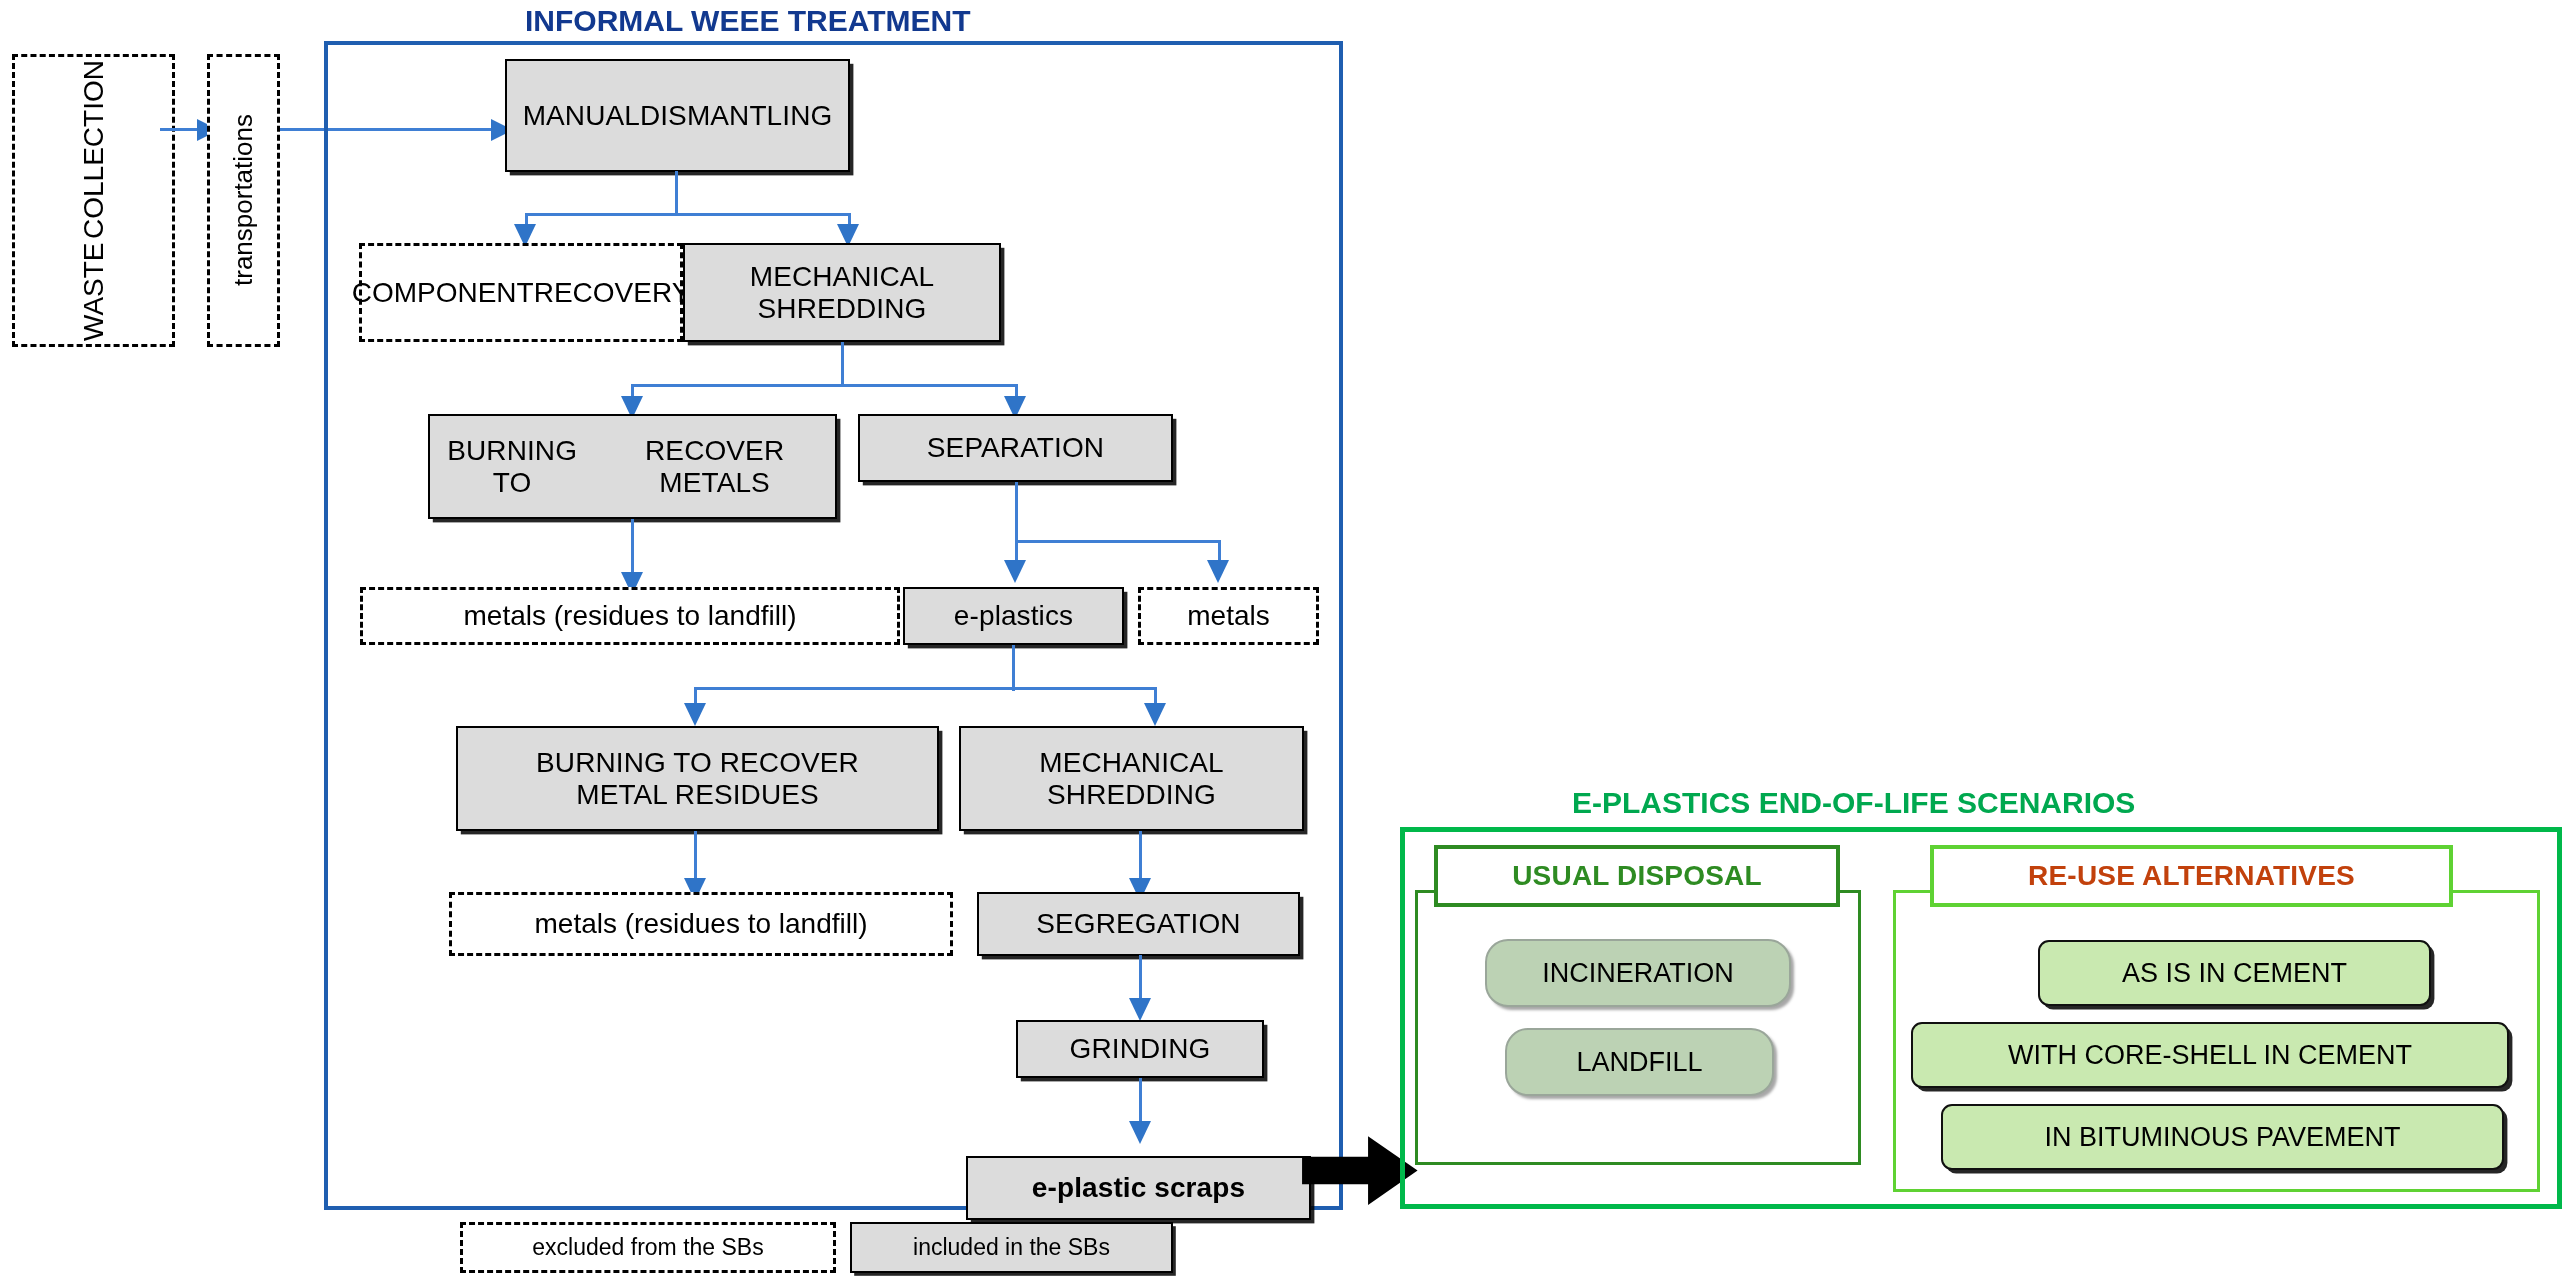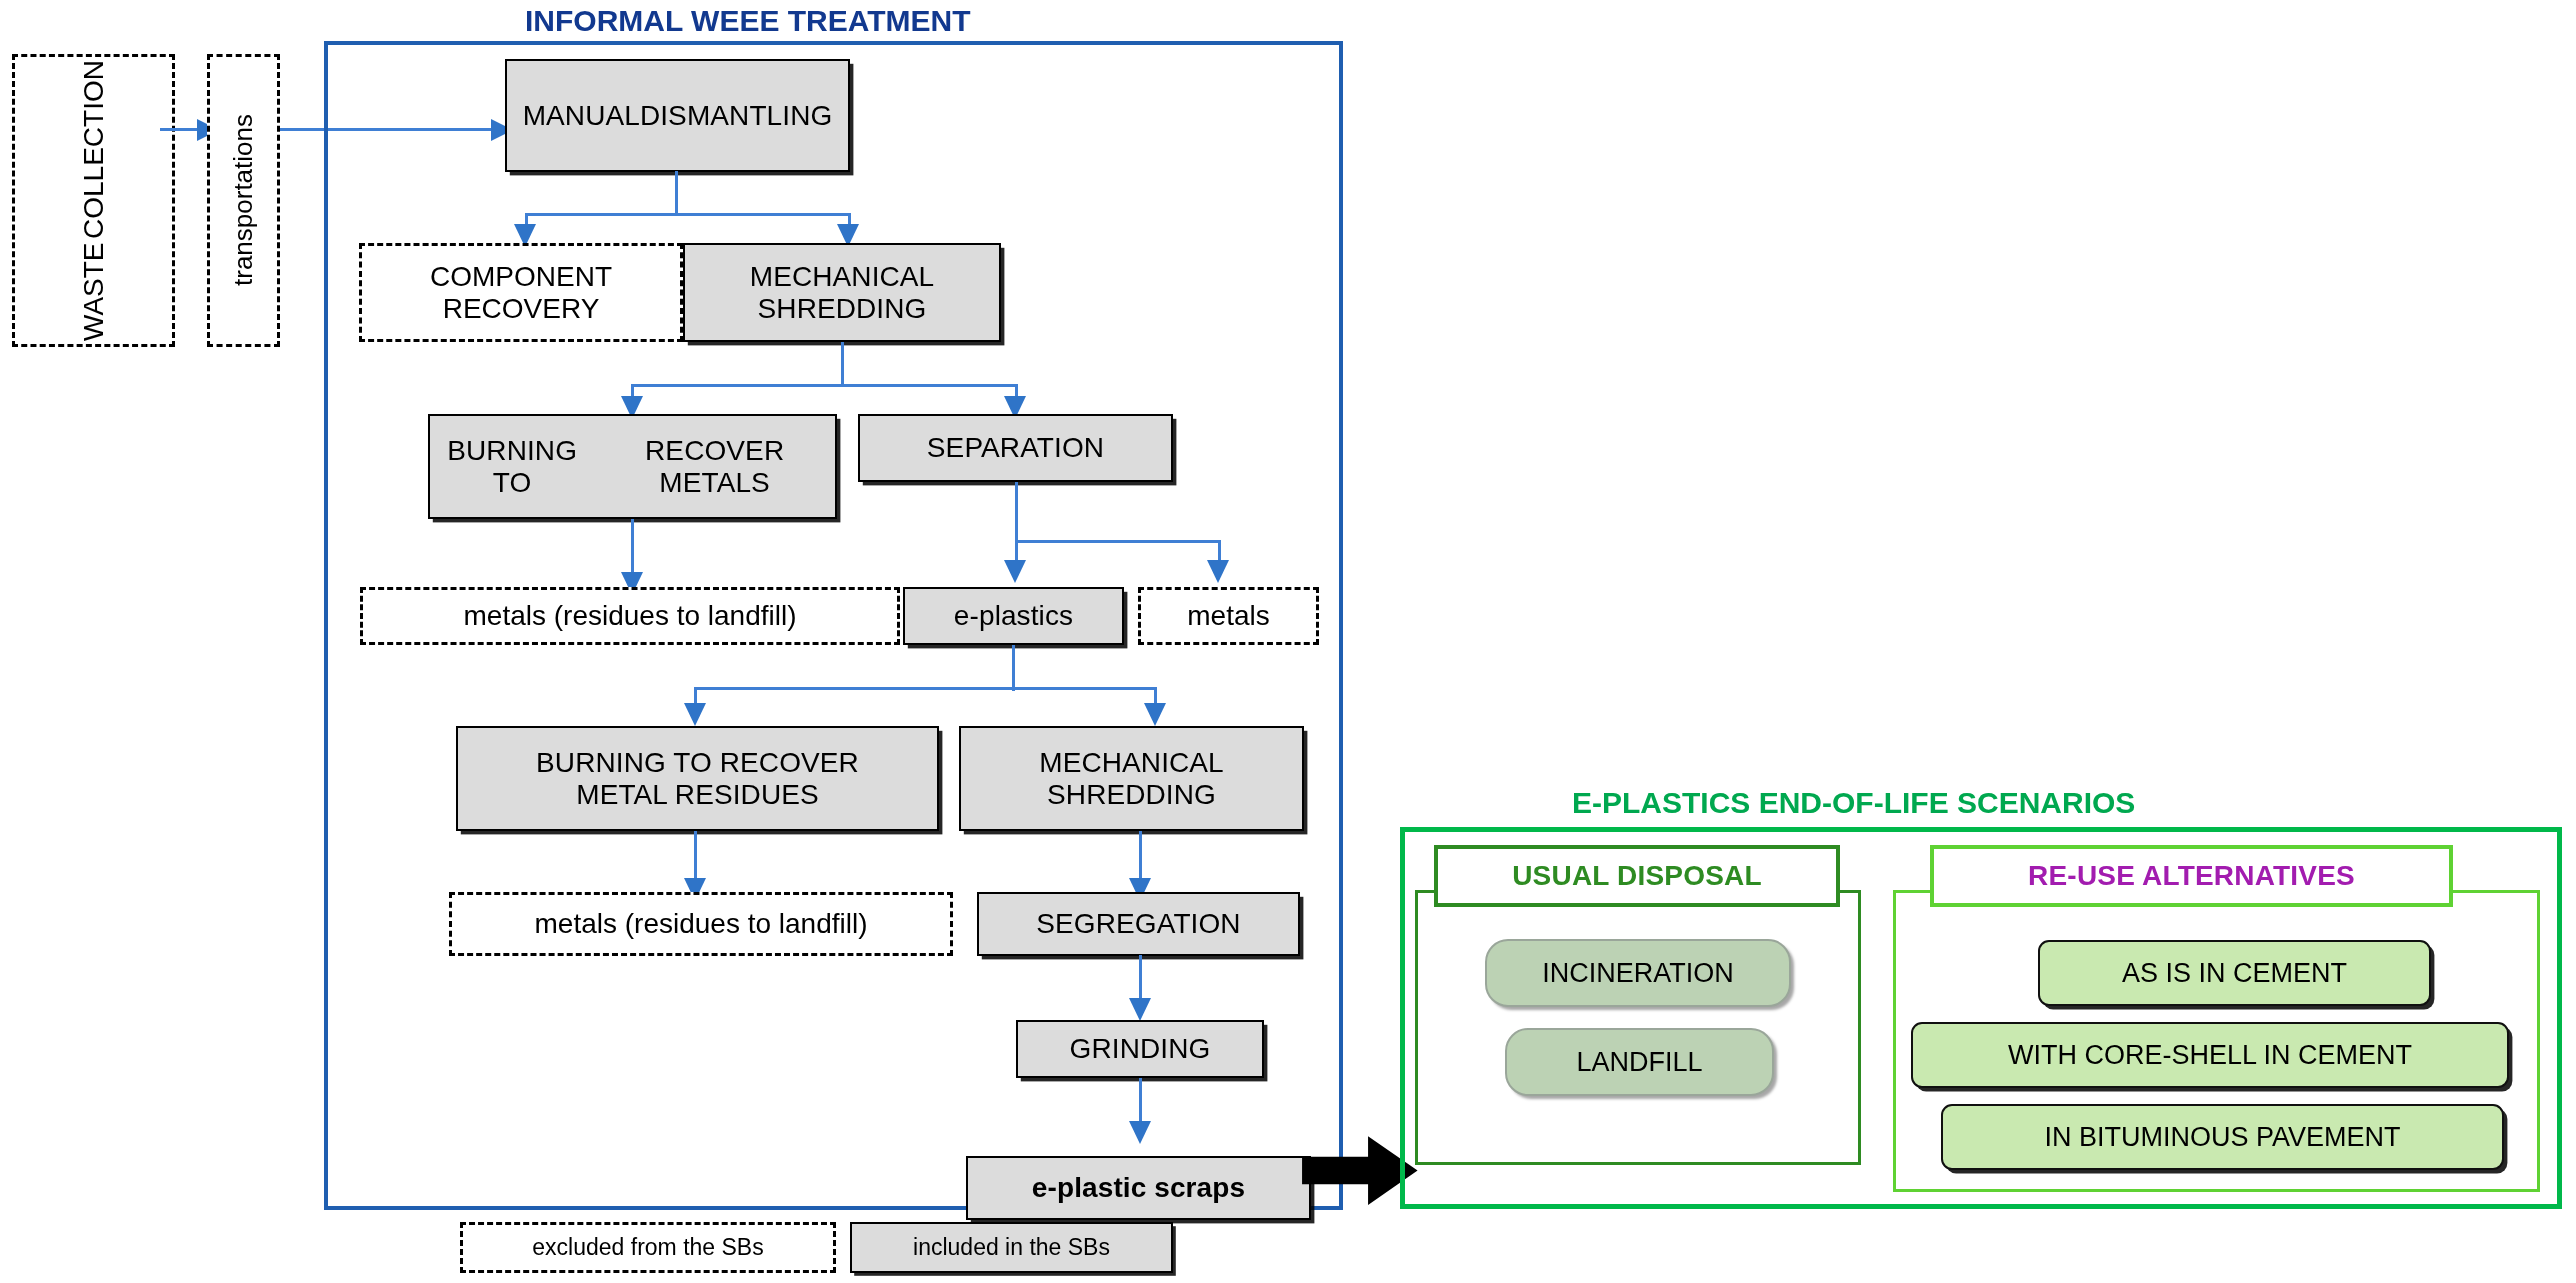--- a/index.html
+++ b/index.html
@@ -48,21 +48,21 @@
   
   .group{position:absolute;box-sizing:border-box;background:transparent;}
   .group.usual{border:3.5px solid #2e8b22;}
   .group.reuse{border:3.5px solid #5fd233;}
   .group-label{
     position:absolute;box-sizing:border-box;background:#fff;
     display:flex;align-items:center;justify-content:center;
     font-weight:bold;white-space:nowrap;letter-spacing:0.2px;
   }
   .group-label.usual{border:4.1px solid #2e8b22;color:#2e8b22;font-size:28px;}
-  .group-label.reuse{border:4.1px solid #5fd233;color:#a21caf;font-size:28px;}
+  .group-label.reuse{border:4.1px solid #5fd233;color:#c2410c;font-size:28px;}
 
   
   .chip{
     position:absolute;box-sizing:border-box;display:flex;align-items:center;
     justify-content:center;text-align:center;font-size:27px;color:#000;
   }
   .chip.usual{
     background:#bcd2b4;border:2.1px solid #9aa69a;border-radius:23px;
     box-shadow:3.5px 3.5px 2.8px -0.7px rgba(0,0,0,.35);
   }
@@ -120,21 +120,21 @@
     <span>DISMANTLING</span>
   </div>
 
   <div class="ln lnv" style="left:675px;top:171px;height:43px;"></div>
   <div class="ln lnh" style="left:525px;top:213px;width:326px;"></div>
   <div class="ln lnv" style="left:525px;top:213px;height:15px;"></div>
   <div class="arrowdown" style="left:514px;top:224px;"></div>
   <div class="ln lnv" style="left:848px;top:213px;height:15px;"></div>
   <div class="arrowdown" style="left:837px;top:224px;"></div>
 
-  <div class="node dashbox" style="left:359px;top:243px;width:324px;height:99px;flex-direction:column;">
+  <div class="node dashbox" style="left:359px;top:243px;width:324px;height:99px;flex-direction:row;">
     <span>COMPONENT</span>
     <span>RECOVERY</span>
   </div>
 
   <div class="node solidbox" style="left:683px;top:243px;width:318px;height:99px;flex-direction:column;">
     <span>MECHANICAL</span>
     <span>SHREDDING</span>
   </div>
 
   <div class="ln lnv" style="left:841px;top:342px;height:43px;"></div>

